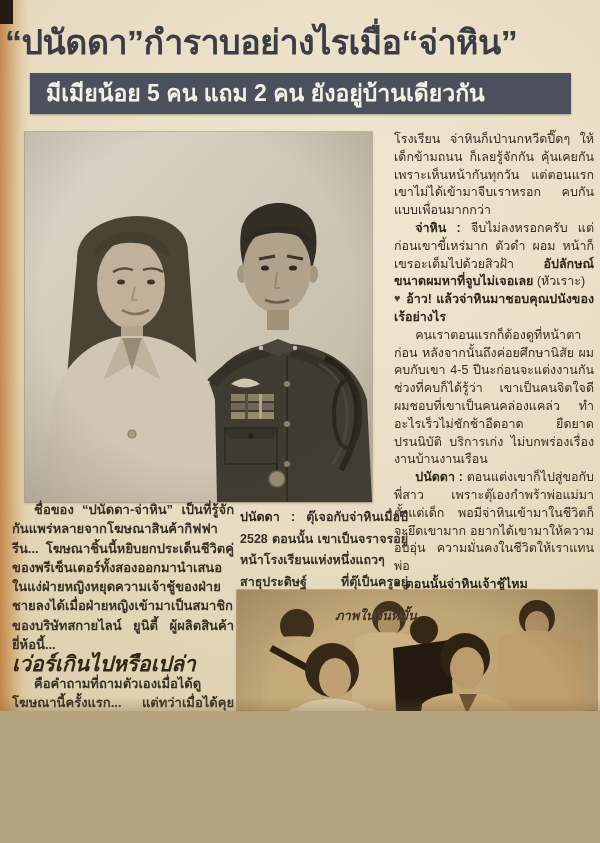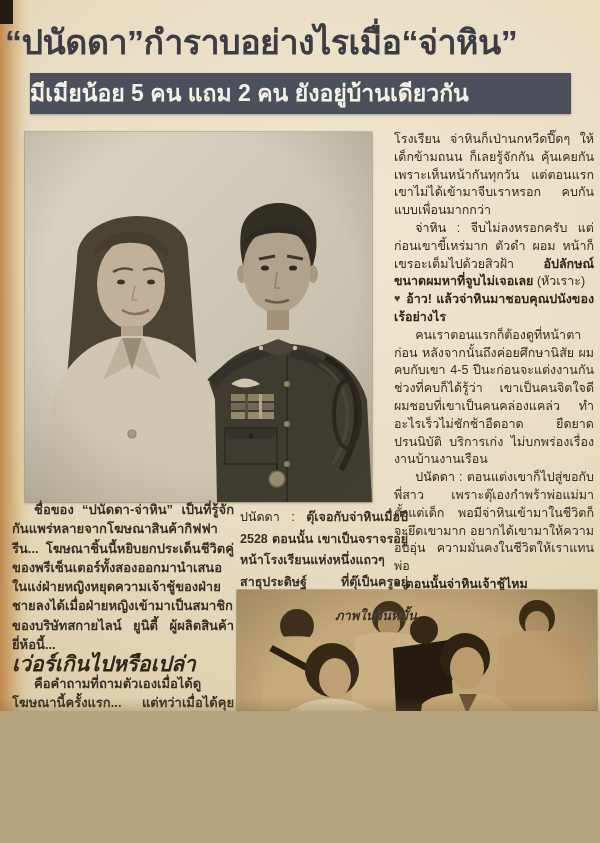--- a/index.html
+++ b/index.html
@@ -15,32 +15,32 @@
   .corner-mark{position:absolute;left:0;top:0;width:13px;height:24px;background:#241c12;}
 
   .headline{
     position:absolute;left:5px;top:17px;width:592px;height:50px;
     font-size:34px;font-weight:800;color:#3b3c46;letter-spacing:-.5px;
     white-space:nowrap;overflow:hidden;line-height:50px;
   }
   .banner{
     position:absolute;left:30px;top:73px;width:541px;height:41px;box-sizing:border-box;
     background:#4c505c;color:#f4f1e5;font-size:23px;font-weight:800;
-    line-height:41px;white-space:nowrap;overflow:hidden;
+    line-height:41px;padding-left:16px;white-space:nowrap;overflow:hidden;
     box-shadow:0 1px 2px rgba(40,35,25,.35);
   }
 
   .photo-main{position:absolute;left:25px;top:132px;width:347px;height:370px;
     box-shadow:0 0 0 1px rgba(90,80,60,.25), 0 1px 3px rgba(70,60,40,.3);}
   .photo-main svg{display:block;width:100%;height:100%;}
 
   .col{position:absolute;color:#362f24;text-align:justify;}
   .col p{margin:0;}
   .ind{text-indent:1.7em;}
-  .lead{font-weight:400;color:#2c2619;}
+  .lead{font-weight:700;color:#2c2619;}
   .b{font-weight:800;color:#2c2619;}
   .q{font-weight:800;color:#2c2619;text-indent:0;margin-top:1px;}
   .heart{font-size:11px;margin-right:5px;position:relative;top:-1px;color:#4a4032;}
 
   .rightcol{left:394px;top:131px;width:200px;font-size:12.5px;line-height:17.8px;}
   .midcap{left:240px;top:507px;width:168px;font-size:12.5px;line-height:21.5px;font-weight:700;}
   .leftcol{left:12px;top:500px;width:222px;font-size:13px;line-height:19.3px;}
   .leftcol .intro{font-weight:700;}
   .subhead{font-size:21px;font-weight:800;font-style:italic;margin:5px 0 3px 34px;color:#2e2819;}
   .body2{font-weight:600;}

